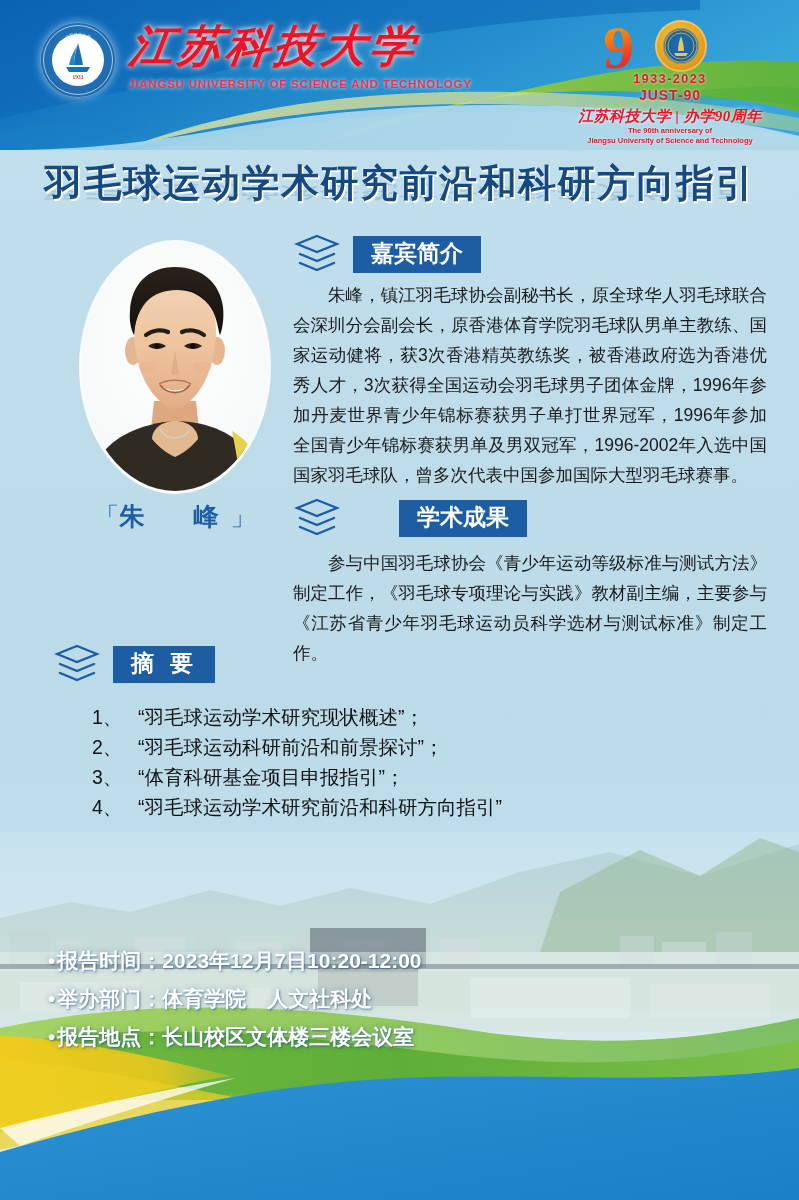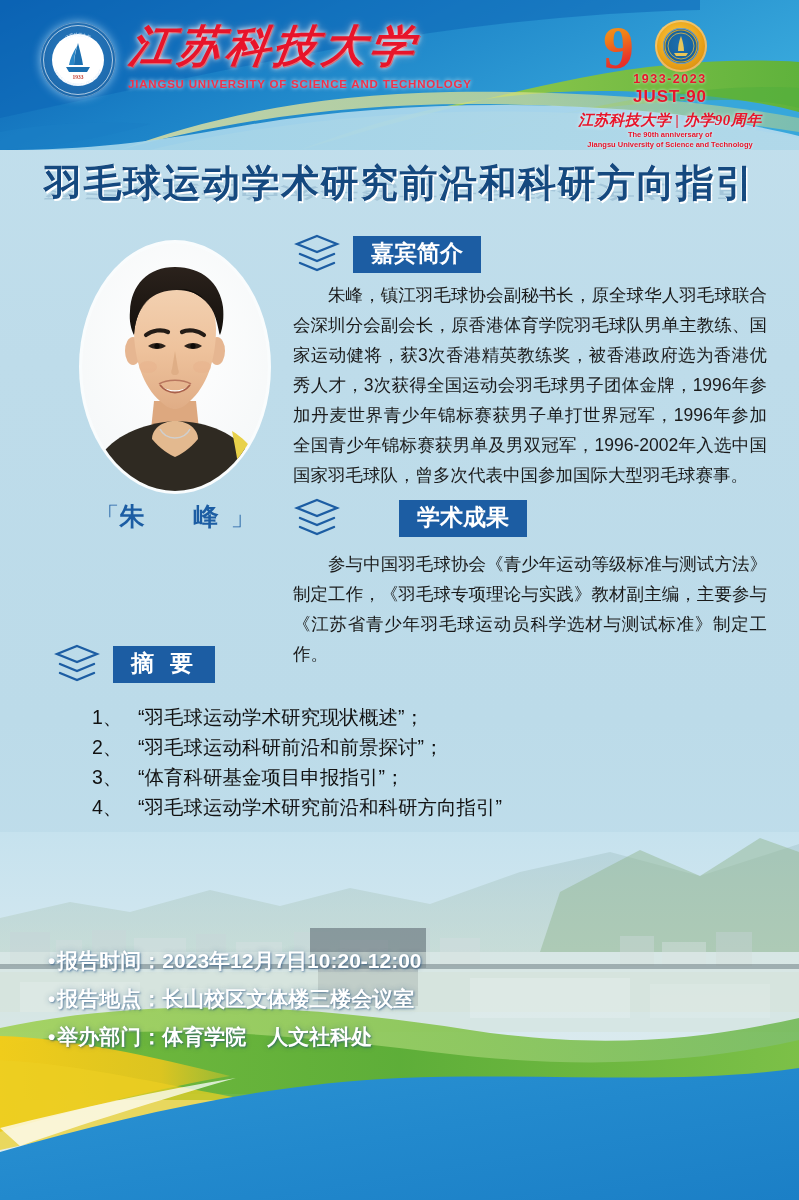--- a/index.html
+++ b/index.html
@@ -96,21 +96,21 @@
     background:radial-gradient(circle at 50% 45%, #1b6fb0 0%, #14598f 100%);
     position:relative;
     box-shadow:inset 0 0 0 1px rgba(255,255,255,.4);
   }
   .anniv-years {
     font-size:12.5px; font-weight:700; color:#e8142a; letter-spacing:1.5px;
     text-shadow:0 0 3px rgba(255,255,255,.8);
     margin-top:-6px;
   }
   .anniv-just {
-    font-size:17px; font-weight:700; color:#e8142a; letter-spacing:1px;
+    font-size:14px; font-weight:700; color:#e8142a; letter-spacing:1px;
     text-shadow:0 0 3px rgba(255,255,255,.8);
     margin-top:1px;
   }
   .anniv-zh {
     font-family:"Liberation Serif", serif;
     font-style:italic; font-weight:700;
     font-size:15px; color:#e8142a; letter-spacing:.5px;
     margin-top:4px;
     text-shadow:0 0 4px rgba(255,255,255,.9);
     white-space:nowrap;
@@ -468,21 +468,21 @@
 
   <div class="sec-badge" style="left:294px; top:498px;gap:46px;">
     <svg class="stack-icon" viewBox="0 0 46 40">
       <path d="M23,2 L43,10 L23,18 L3,10 Z" fill="none" stroke="#1c5da3" stroke-width="2.4"></path>
       <path d="M6,20 L23,27 L40,20" fill="none" stroke="#1c5da3" stroke-width="2.4" stroke-linecap="round"></path>
       <path d="M6,29 L23,36 L40,29" fill="none" stroke="#1c5da3" stroke-width="2.4" stroke-linecap="round"></path>
     </svg>
     <div class="badge-box">学术成果</div>
   </div>
 
-  <div class="body-text indent" style="left:293px; top:549px; width:474px;">参与中国羽毛球协会《青少年运动等级标准与测试方法》制定工作，《羽毛球专项理论与实践》教材副主编，主要参与《江苏省青少年羽毛球运动员科学选材与测试标准》制定工作。</div>
+  <div class="body-text indent" style="left:293px; top:549px; width:474px;font-family:Liberation Mono, monospace;">参与中国羽毛球协会《青少年运动等级标准与测试方法》制定工作，《羽毛球专项理论与实践》教材副主编，主要参与《江苏省青少年羽毛球运动员科学选材与测试标准》制定工作。</div>
 
   <div class="sec-badge" style="left:54px; top:644px;">
     <svg class="stack-icon" viewBox="0 0 46 40">
       <path d="M23,2 L43,10 L23,18 L3,10 Z" fill="none" stroke="#1c5da3" stroke-width="2.4"></path>
       <path d="M6,20 L23,27 L40,20" fill="none" stroke="#1c5da3" stroke-width="2.4" stroke-linecap="round"></path>
       <path d="M6,29 L23,36 L40,29" fill="none" stroke="#1c5da3" stroke-width="2.4" stroke-linecap="round"></path>
     </svg>
     <div class="badge-box wide">摘要</div>
   </div>
 
@@ -499,20 +499,20 @@
     <div class="abs-item">
       <span class="abs-num">4、</span><span>“羽毛球运动学术研究前沿和科研方向指引”</span>
     </div>
   </div>
 
   <div class="footer-info">
     <div class="finfo-row">
       <span class="dot">•</span><span>报告时间：</span><span>2023年12月7日10:20-12:00</span>
     </div>
     <div class="finfo-row">
+      <span class="dot">•</span><span>举办部门：</span><span>体育学院　人文社科处</span>
+    </div>
+    <div class="finfo-row">
       <span class="dot">•</span><span>报告地点：</span><span>长山校区文体楼三楼会议室</span>
     </div>
-    <div class="finfo-row">
-      <span class="dot">•</span><span>举办部门：</span><span>体育学院　人文社科处</span>
-    </div>
   </div>
 
 </div>
 
 </body></html>

